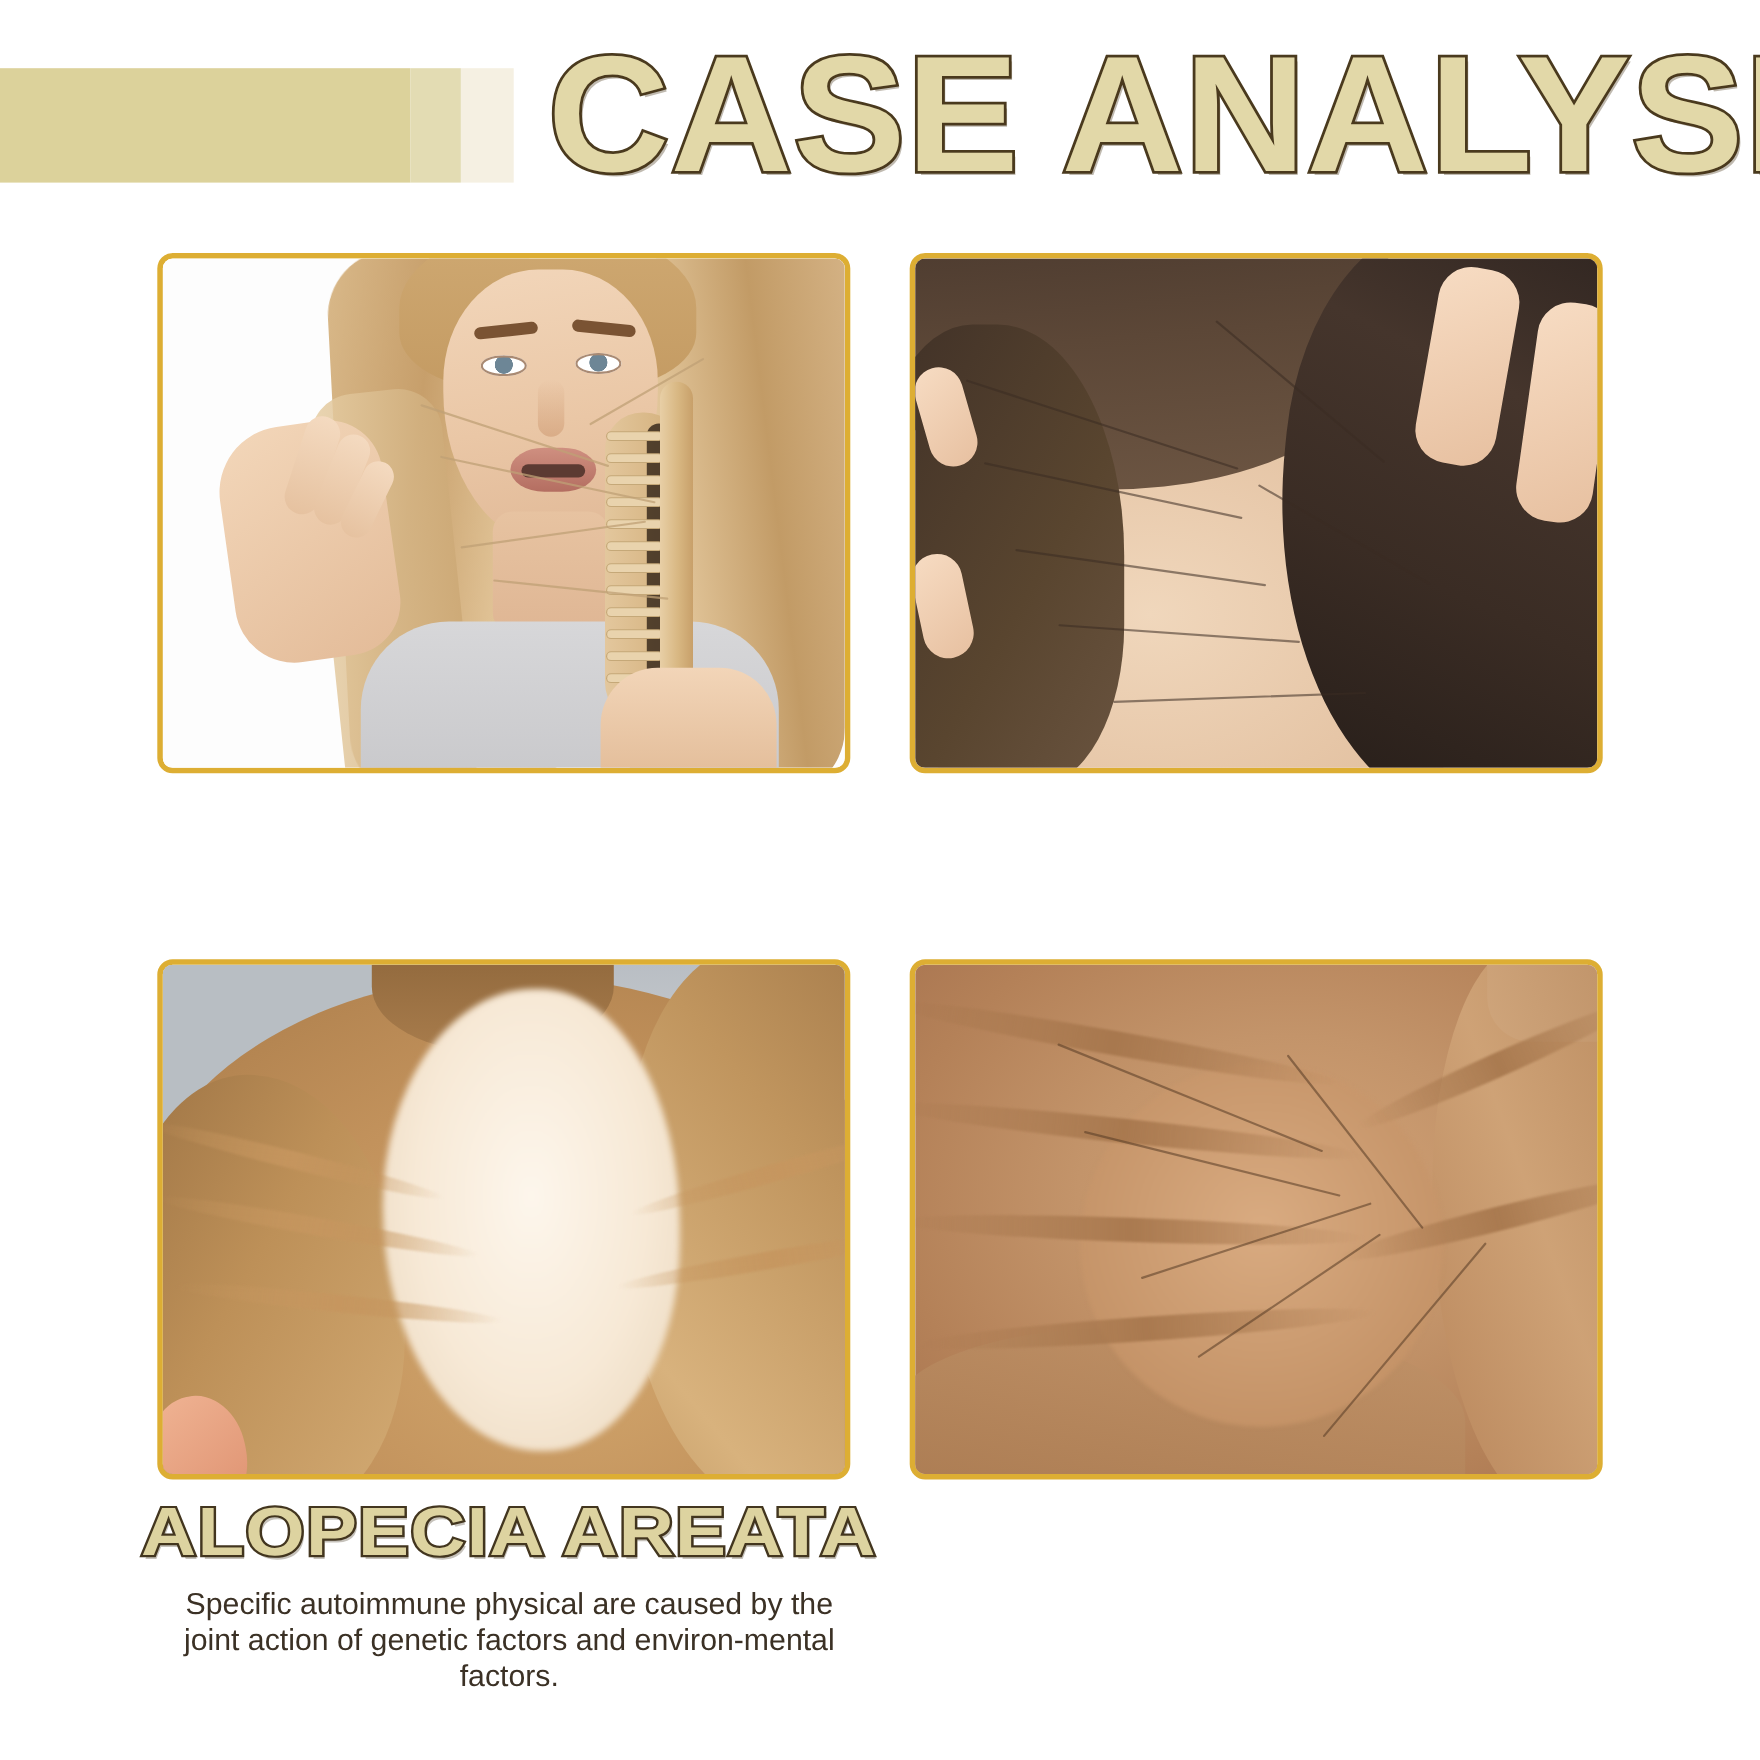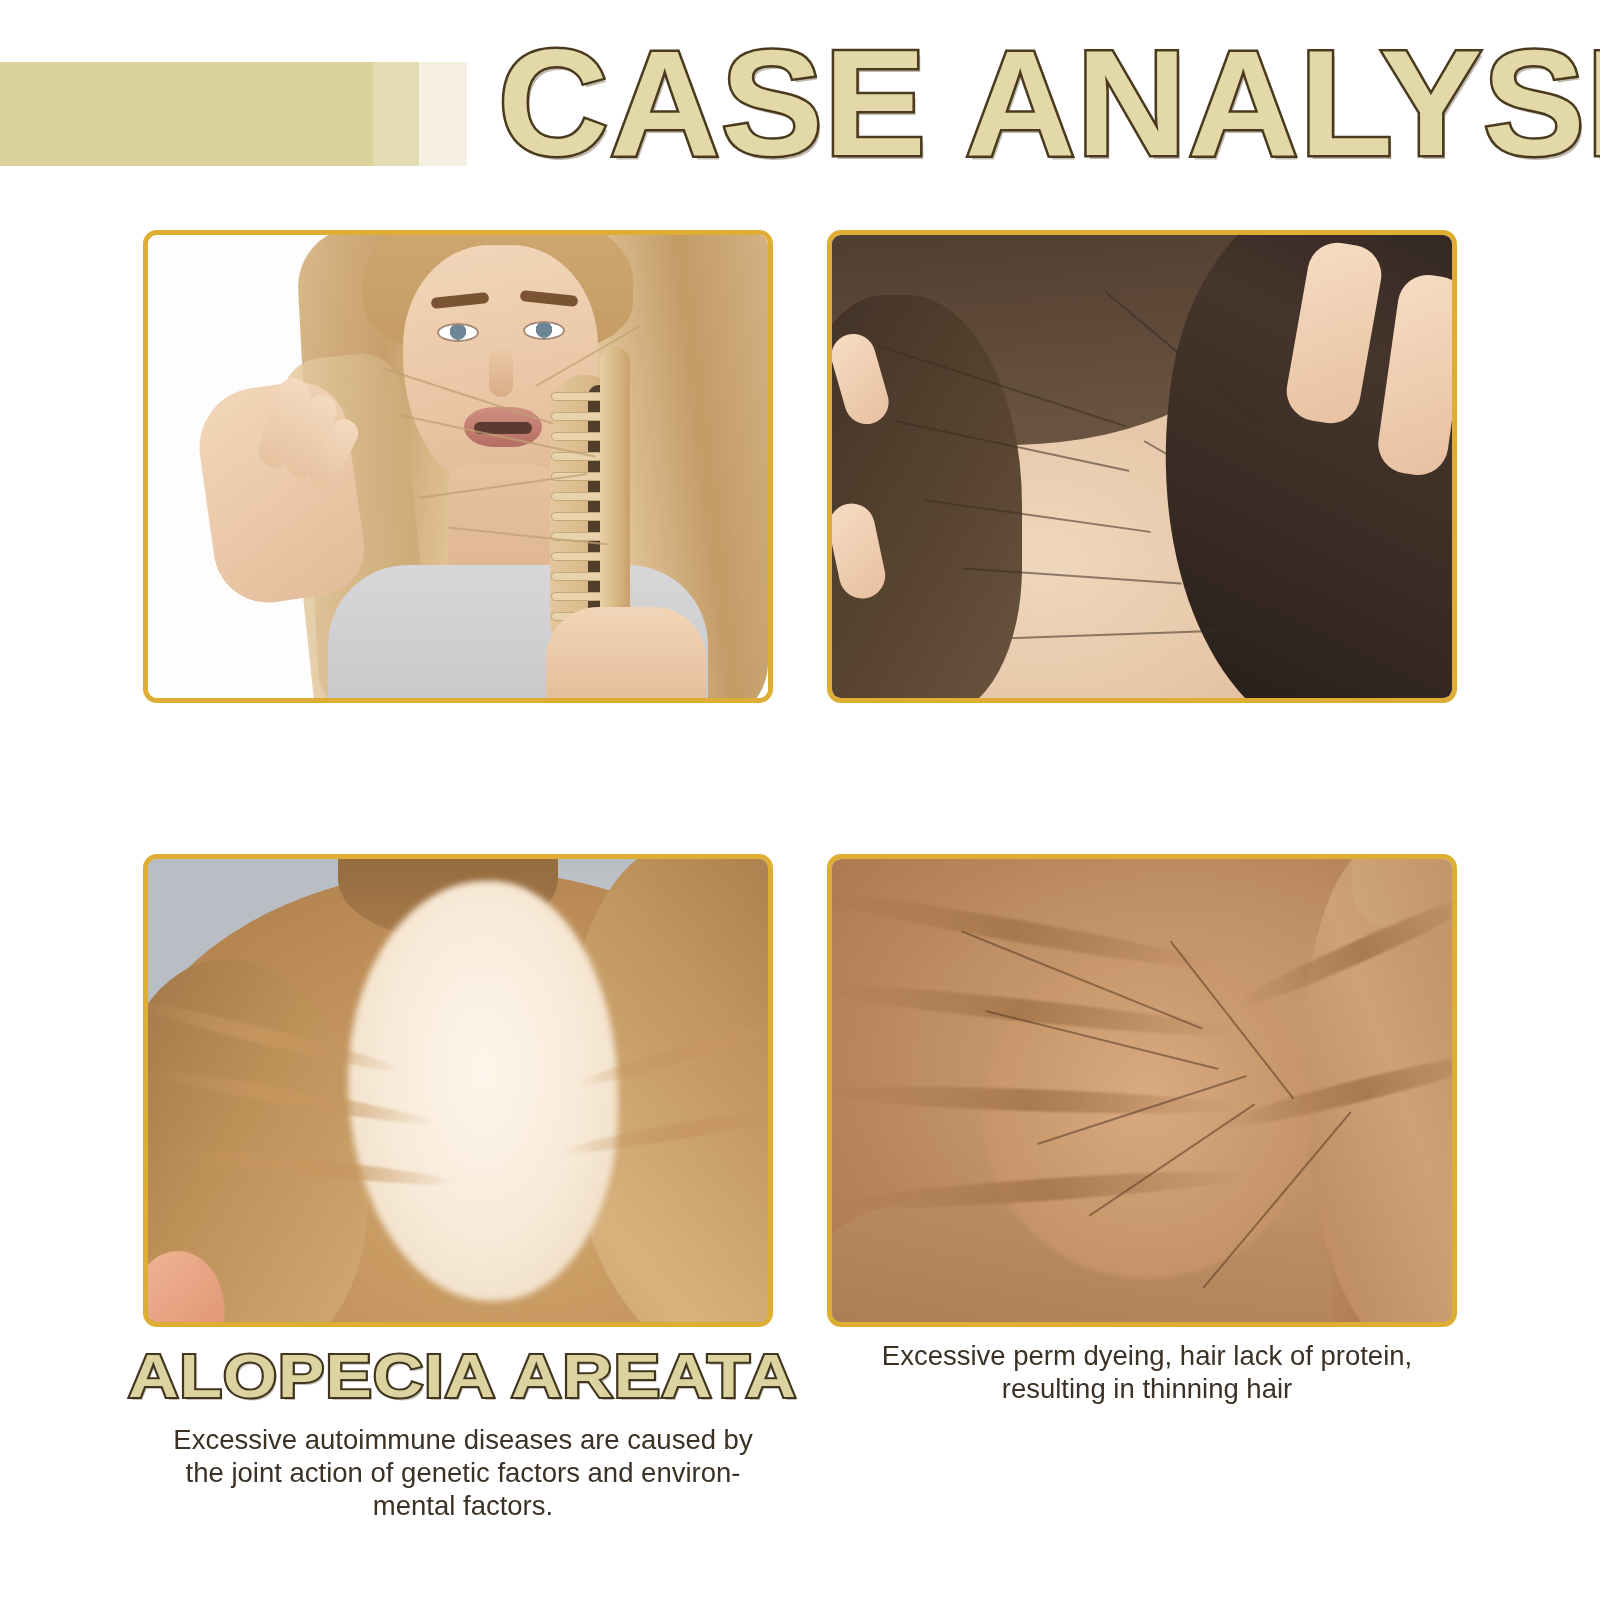--- a/index.html
+++ b/index.html
@@ -36,21 +36,21 @@
   }
 
   
   #grid{
     position:absolute;left:0;top:212px;width:1600px;height:1388px;
   }
   .card{position:absolute;width:640px;}
   .card-c0{left:143px;}
   .card-c1{left:827px;}
   .card-r0{top:18px;}
-  .card-r1{top:642px;}
+  .card-r1{top:660px;}
 
   .photo-frame{
     position:relative;
     width:630px;height:473px;
     border:5px solid #ddae33;
     border-radius:14px;
     overflow:hidden;
     background:#ffffff;
     box-sizing:border-box;
   }
@@ -278,21 +278,21 @@
         <div class="patch"></div>
         <div class="hair-sweep" style="left:-20px;top:170px;width:280px;height:16px;transform:rotate(14deg)"></div>
         <div class="hair-sweep" style="left:-10px;top:230px;width:300px;height:16px;transform:rotate(10deg)"></div>
         <div class="hair-sweep" style="left:10px;top:300px;width:300px;height:16px;transform:rotate(6deg)"></div>
         <div class="hair-sweep" style="left:420px;top:180px;width:280px;height:16px;transform:rotate(-16deg)"></div>
         <div class="hair-sweep" style="left:410px;top:260px;width:290px;height:16px;transform:rotate(-10deg)"></div>
         <div class="ear"></div>
       </div>
     </div>
     <div class="card-title"><span>ALOPECIA AREATA</span></div>
-    <div class="card-desc">Excessive autoimmune diseases are caused by the joint action of genetic factors and environ-mental factors.</div>
+    <div class="card-desc">Specific autoimmune physical are caused by the joint action of genetic factors and environ-mental factors.</div>
   </div>
 
   <div class="card card-c1 card-r1">
     <div class="photo-frame">
       <div class="photo p4">
         <div class="white-top"></div>
         <div class="edge-r"></div>
         <div class="edge-b"></div>
         <div class="crown"></div>
         <div class="hair-band" style="left:-30px;top:60px;width:420px;height:22px;transform:rotate(10deg)"></div>
@@ -302,16 +302,15 @@
         <div class="hair-band" style="left:390px;top:80px;width:280px;height:22px;transform:rotate(-24deg)"></div>
         <div class="hair-band" style="left:380px;top:220px;width:300px;height:22px;transform:rotate(-14deg)"></div>
         <div class="strand" style="left:120px;top:120px;width:260px;height:2px;transform:rotate(22deg)"></div>
         <div class="strand" style="left:150px;top:180px;width:240px;height:2px;transform:rotate(14deg)"></div>
         <div class="strand" style="left:200px;top:250px;width:220px;height:2px;transform:rotate(-18deg)"></div>
         <div class="strand" style="left:240px;top:300px;width:200px;height:2px;transform:rotate(-34deg)"></div>
         <div class="strand" style="left:300px;top:160px;width:200px;height:2px;transform:rotate(52deg)"></div>
         <div class="strand" style="left:330px;top:340px;width:230px;height:2px;transform:rotate(-50deg)"></div>
       </div>
     </div>
-    <div class="card-desc">Excessive perm dyeing, hair lack of protein, resulting in thinning hair</div>
   </div>
 
 </div>
 
 </body></html>

